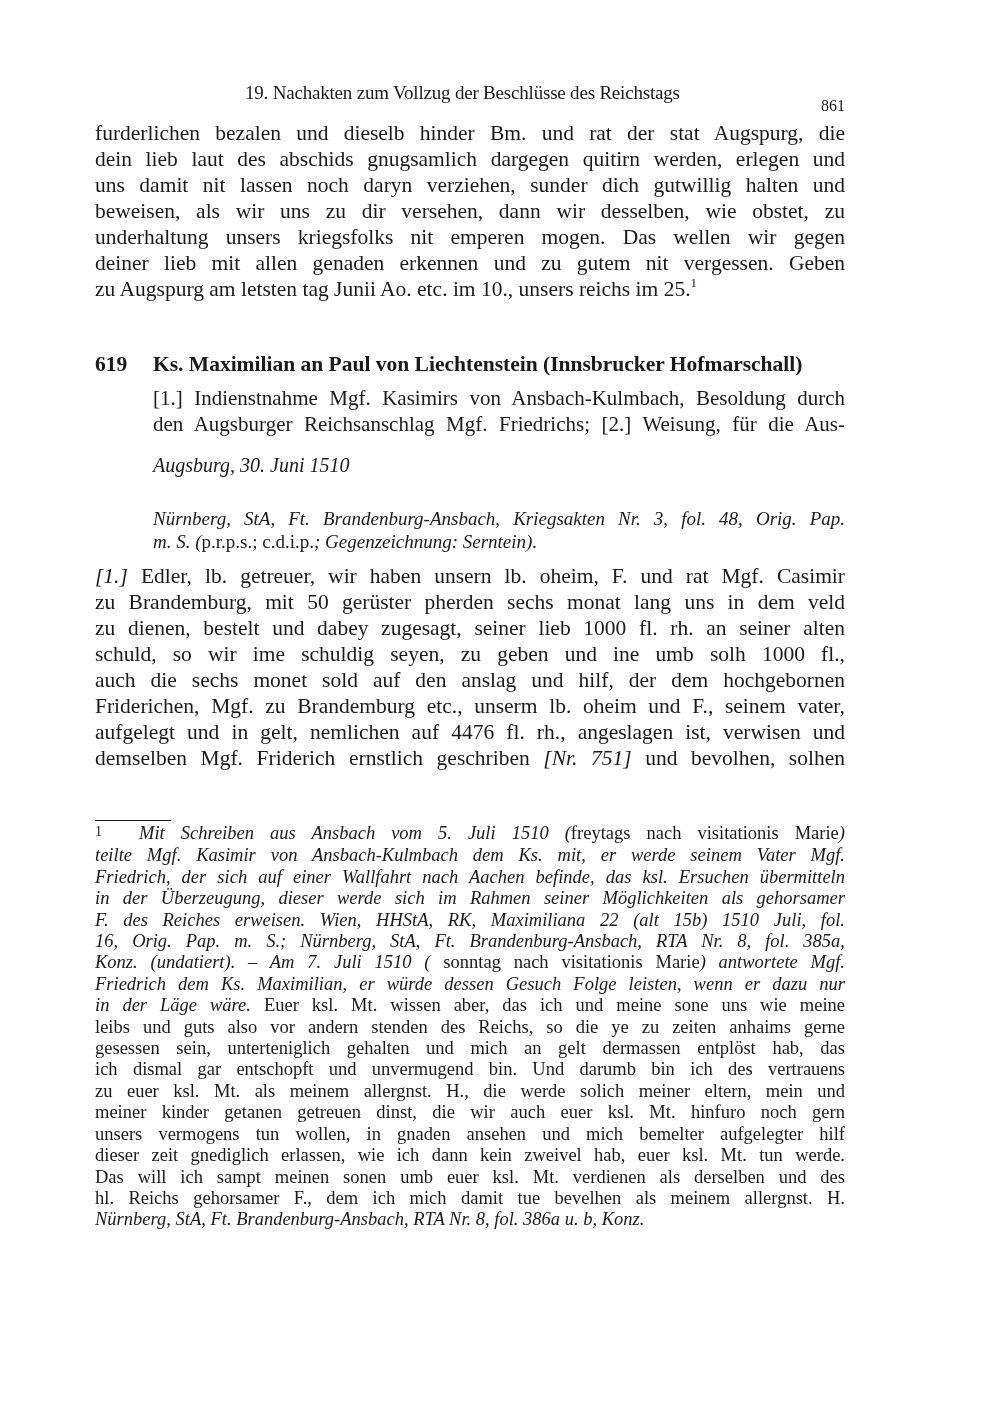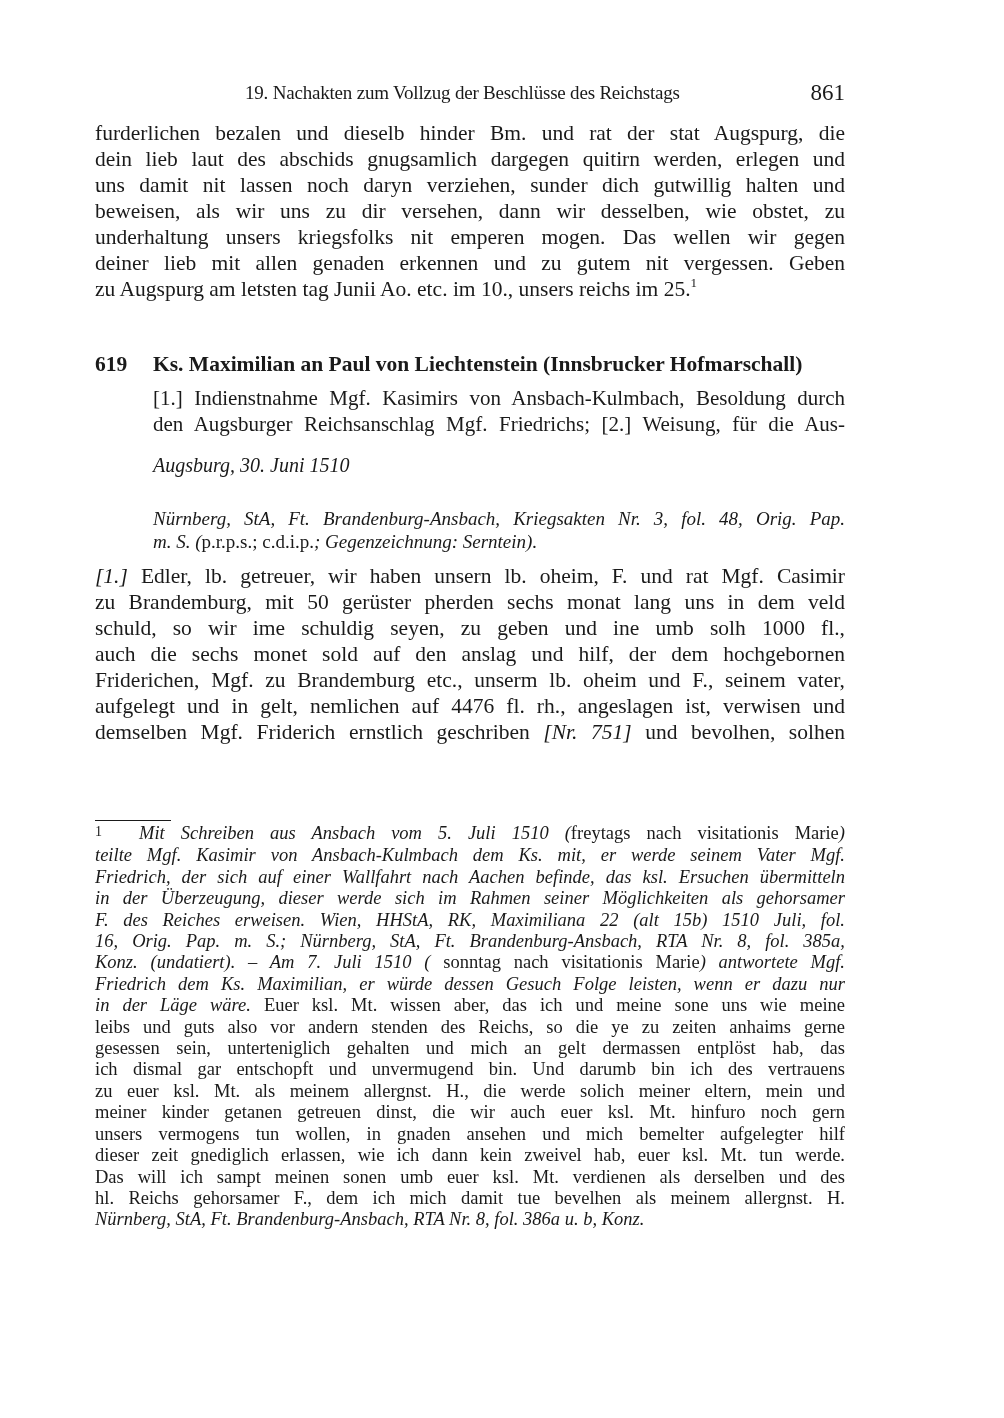--- a/index.html
+++ b/index.html
@@ -3,21 +3,21 @@
 <meta charset="utf-8">
 <style>
   html, body { margin: 0; padding: 0; background: #ffffff; }
   body { width: 1004px; height: 1418px; position: relative; overflow: hidden;
          font-family: "Liberation Serif", "DejaVu Serif", serif; color: #1a1a1a; }
   .page { position: absolute; left: 95px; top: 0; width: 750px; }
 
   .running-head { position: absolute; top: 80px; left: 0; width: 750px; height: 26px;
                   font-size: 19px; }
   .running-title { position: absolute; left: 150px; top: 2px; font-size: 19px; letter-spacing: -0.2px; }
-  .page-number { position: absolute; right: 0; top: 0; font-size: 23px; }
+  .page-number { position: absolute; right: 0; top: 17px; font-size: 16px; }
 
   .body-text { font-size: 21.5px; line-height: 26px; text-align: justify; text-align-last: left; }
   .line { display: block; white-space: nowrap; text-align: justify; text-align-last: justify; }
   .line.last { text-align-last: left; }
 
   .para-top { position: absolute; top: 120px; left: 0; width: 750px; }
   sup { font-size: 13px; vertical-align: 0; position: relative; top: -9px; }
 
   .doc-head { position: absolute; top: 352px; left: 0; width: 750px; font-size: 21.5px; font-weight: bold; }
   .doc-num { position: absolute; left: 0; top: 0; }
@@ -69,20 +69,21 @@
   <div class="place-date">Augsburg, 30. Juni 1510</div>
 
   <div class="source">
     <span class="line">Nürnberg, StA, Ft. Brandenburg-Ansbach, Kriegsakten Nr. 3, fol. 48, Orig. Pap.</span>
     <span class="line last"><span>m. S. (</span><span class="upright">p.r.p.s.; c.d.i.p.</span><span>; Gegenzeichnung: Serntein).</span></span>
   </div>
 
   <div class="para-main body-text">
     <span class="line"><i class="ital">[1.]</i><span> Edler, lb. getreuer, wir haben unsern lb. oheim, F. und rat Mgf. Casimir</span></span>
     <span class="line">zu Brandemburg, mit 50 gerüster pherden sechs monat lang uns in dem veld</span>
+    <span class="line">zu dienen, bestelt und dabey zugesagt, seiner lieb 1000 fl. rh. an seiner alten</span>
     <span class="line">schuld, so wir ime schuldig seyen, zu geben und ine umb solh 1000 fl.,</span>
     <span class="line">auch die sechs monet sold auf den anslag und hilf, der dem hochgebornen</span>
     <span class="line">Friderichen, Mgf. zu Brandemburg etc., unserm lb. oheim und F., seinem vater,</span>
     <span class="line">aufgelegt und in gelt, nemlichen auf 4476 fl. rh., angeslagen ist, verwisen und</span>
     <span class="line"><span>demselben Mgf. Friderich ernstlich geschriben </span><i class="ital">[Nr. 751]</i><span> und bevolhen, solhen</span></span>
   </div>
 
   <div class="fn-rule"></div>
 
   <div class="footnote">

